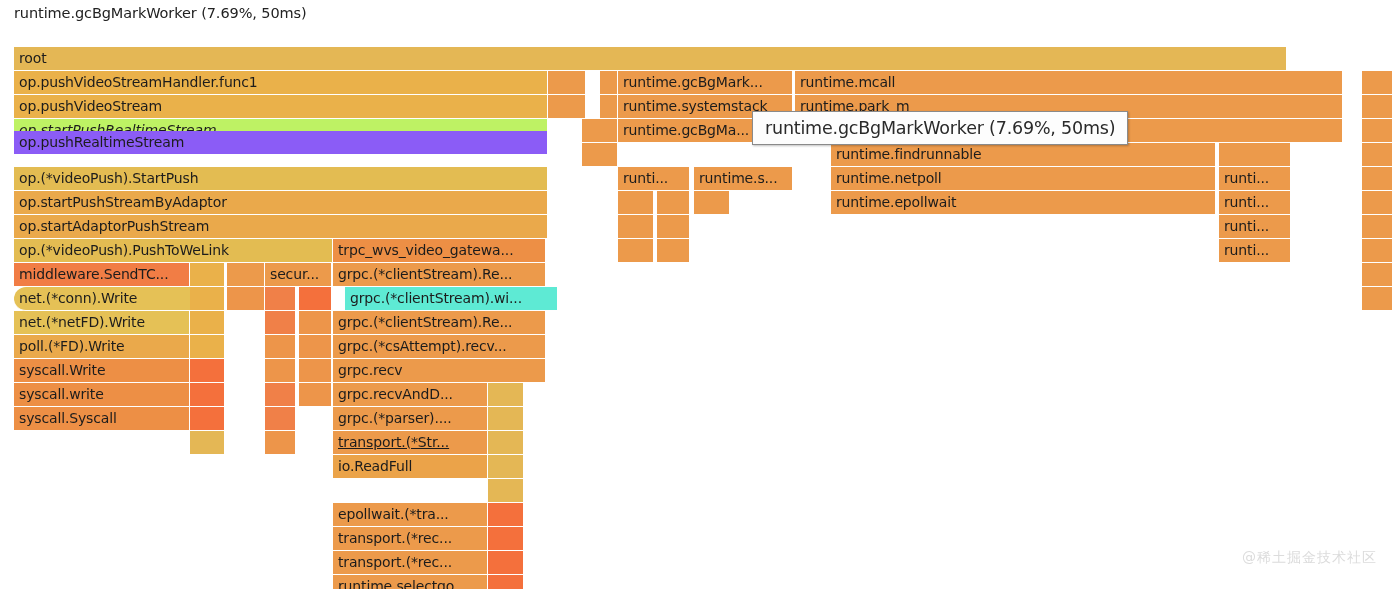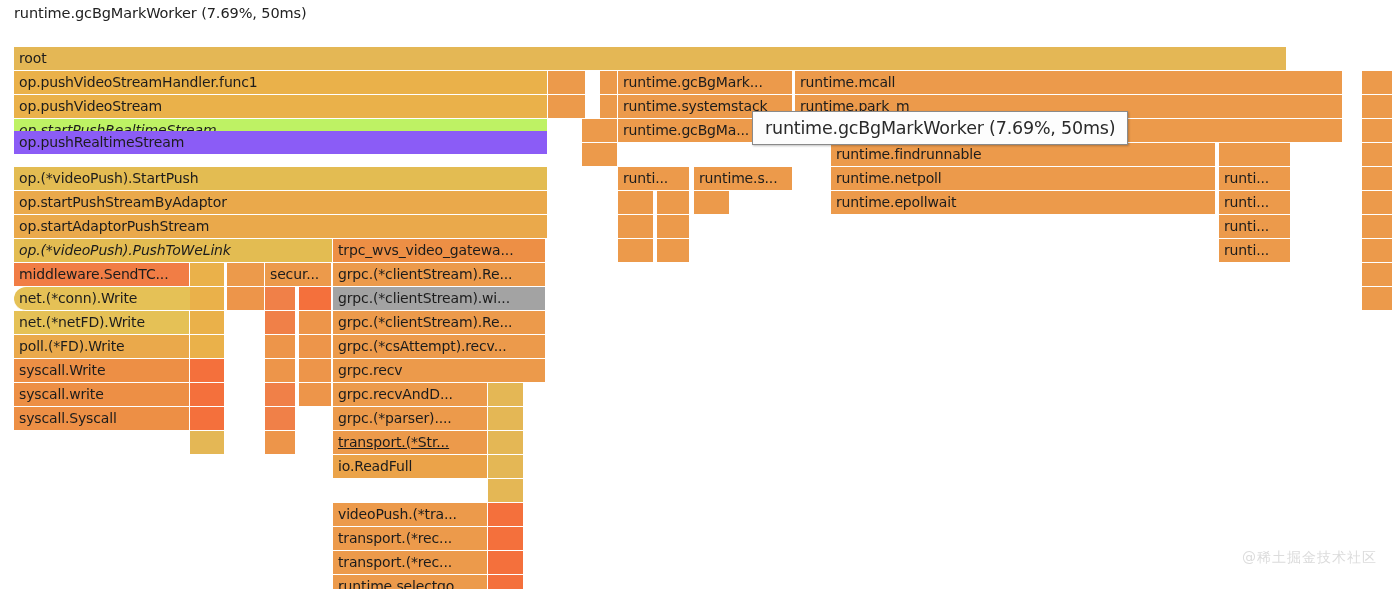--- a/index.html
+++ b/index.html
@@ -111,38 +111,38 @@
     <div class="frame nolabel" style="left: 643px; top: 144px; width: 33px; height: 24px; background: rgb(236, 154, 75);"></div>
     <div class="frame nolabel" style="left: 680px; top: 144px; width: 36px; height: 24px; background: rgb(236, 154, 75);"></div>
     <div class="frame" style="left: 817px; top: 144px; width: 385px; height: 24px; background: rgb(236, 154, 75);"><span>runtime.epollwait</span></div>
     <div class="frame" style="left: 1205px; top: 144px; width: 72px; height: 24px; background: rgb(236, 154, 75);"><span>runti...</span></div>
     <div class="frame nolabel" style="left: 1348px; top: 144px; width: 31px; height: 24px; background: rgb(236, 154, 75);"></div>
     <div class="frame" style="left: 0px; top: 168px; width: 534px; height: 24px; background: rgb(234, 169, 75);"><span>op.startAdaptorPushStream</span></div>
     <div class="frame nolabel" style="left: 604px; top: 168px; width: 36px; height: 24px; background: rgb(236, 154, 75);"></div>
     <div class="frame nolabel" style="left: 643px; top: 168px; width: 33px; height: 24px; background: rgb(236, 154, 75);"></div>
     <div class="frame" style="left: 1205px; top: 168px; width: 72px; height: 24px; background: rgb(236, 154, 75);"><span>runti...</span></div>
     <div class="frame nolabel" style="left: 1348px; top: 168px; width: 31px; height: 24px; background: rgb(236, 154, 75);"></div>
-    <div class="frame" style="left: 0px; top: 192px; width: 319px; height: 24px; background: rgb(227, 188, 82); font-style: italic;"><span>op.(*videoPush).PushToWeLink</span></div>
+    <div class="frame" style="left: 0px; top: 192px; width: 319px; height: 24px; background: rgb(227, 188, 82);"><span>op.(*videoPush).PushToWeLink</span></div>
     <div class="frame" style="left: 319px; top: 192px; width: 213px; height: 24px; background: rgb(237, 143, 69);"><span>trpc_wvs_video_gatewa...</span></div>
     <div class="frame nolabel" style="left: 604px; top: 192px; width: 36px; height: 24px; background: rgb(236, 154, 75);"></div>
     <div class="frame nolabel" style="left: 643px; top: 192px; width: 33px; height: 24px; background: rgb(236, 154, 75);"></div>
     <div class="frame" style="left: 1205px; top: 192px; width: 72px; height: 24px; background: rgb(236, 154, 75);"><span>runti...</span></div>
     <div class="frame nolabel" style="left: 1348px; top: 192px; width: 31px; height: 24px; background: rgb(236, 154, 75);"></div>
     <div class="frame" style="left: 0px; top: 216px; width: 176px; height: 24px; background: rgb(241, 125, 69);"><span>middleware.SendTC...</span></div>
     <div class="frame nolabel" style="left: 176px; top: 216px; width: 35px; height: 24px; background: rgb(234, 177, 74);"></div>
     <div class="frame nolabel" style="left: 213px; top: 216px; width: 38px; height: 24px; background: rgb(236, 154, 75);"></div>
     <div class="frame" style="left: 251px; top: 216px; width: 67px; height: 24px; background: rgb(236, 154, 75);"><span>secur...</span></div>
     <div class="frame" style="left: 319px; top: 216px; width: 213px; height: 24px; background: rgb(236, 154, 75);"><span>grpc.(*clientStream).Re...</span></div>
     <div class="frame nolabel" style="left: 1348px; top: 216px; width: 31px; height: 24px; background: rgb(236, 154, 75);"></div>
     <div class="frame" style="left: 0px; top: 240px; width: 200px; height: 24px; background: rgb(229, 193, 86); border-radius: 12px;"><span>net.(*conn).Write</span></div>
     <div class="frame nolabel" style="left: 176px; top: 240px; width: 35px; height: 24px; background: rgb(234, 177, 74);"></div>
     <div class="frame nolabel" style="left: 213px; top: 240px; width: 38px; height: 24px; background: rgb(237, 149, 74);"></div>
     <div class="frame nolabel" style="left: 251px; top: 240px; width: 31px; height: 24px; background: rgb(240, 128, 72);"></div>
     <div class="frame nolabel" style="left: 285px; top: 240px; width: 33px; height: 24px; background: rgb(244, 112, 60);"></div>
-    <div class="frame" style="left: 319px; top: 240px; width: 213px; height: 24px; background: #a3a3a3;"><span>grpc.(*clientStream).wi...</span></div>
+    <div class="frame" style="left: 331px; top: 240px; width: 213px; height: 24px; background: #5eead4;"><span>grpc.(*clientStream).wi...</span></div>
     <div class="frame nolabel" style="left: 1348px; top: 240px; width: 31px; height: 24px; background: rgb(236, 154, 75);"></div>
     <div class="frame" style="left: 0px; top: 264px; width: 176px; height: 24px; background: rgb(229, 193, 86);"><span>net.(*netFD).Write</span></div>
     <div class="frame nolabel" style="left: 176px; top: 264px; width: 35px; height: 24px; background: rgb(234, 177, 74);"></div>
     <div class="frame nolabel" style="left: 251px; top: 264px; width: 31px; height: 24px; background: rgb(240, 128, 72);"></div>
     <div class="frame nolabel" style="left: 285px; top: 264px; width: 33px; height: 24px; background: rgb(237, 149, 74);"></div>
     <div class="frame" style="left: 319px; top: 264px; width: 213px; height: 24px; background: rgb(236, 154, 75);"><span>grpc.(*clientStream).Re...</span></div>
     <div class="frame" style="left: 0px; top: 288px; width: 176px; height: 24px; background: rgb(234, 169, 75);"><span>poll.(*FD).Write</span></div>
     <div class="frame nolabel" style="left: 176px; top: 288px; width: 35px; height: 24px; background: rgb(234, 177, 74);"></div>
     <div class="frame nolabel" style="left: 251px; top: 288px; width: 31px; height: 24px; background: rgb(237, 149, 74);"></div>
     <div class="frame nolabel" style="left: 285px; top: 288px; width: 33px; height: 24px; background: rgb(237, 149, 74);"></div>
@@ -163,21 +163,21 @@
     <div class="frame nolabel" style="left: 251px; top: 360px; width: 31px; height: 24px; background: rgb(240, 128, 72);"></div>
     <div class="frame" style="left: 319px; top: 360px; width: 155px; height: 24px; background: rgb(236, 154, 75);"><span>grpc.(*parser)....</span></div>
     <div class="frame nolabel" style="left: 474px; top: 360px; width: 36px; height: 24px; background: rgb(228, 183, 85);"></div>
     <div class="frame nolabel" style="left: 176px; top: 384px; width: 35px; height: 24px; background: rgb(228, 183, 85);"></div>
     <div class="frame nolabel" style="left: 251px; top: 384px; width: 31px; height: 24px; background: rgb(237, 149, 74);"></div>
     <div class="frame" style="left: 319px; top: 384px; width: 155px; height: 24px; background: rgb(236, 154, 75); text-decoration: underline;"><span>transport.(*Str...</span></div>
     <div class="frame nolabel" style="left: 474px; top: 384px; width: 36px; height: 24px; background: rgb(228, 183, 85);"></div>
     <div class="frame" style="left: 319px; top: 408px; width: 155px; height: 24px; background: rgb(235, 163, 73);"><span>io.ReadFull</span></div>
     <div class="frame nolabel" style="left: 474px; top: 408px; width: 36px; height: 24px; background: rgb(228, 183, 85);"></div>
     <div class="frame nolabel" style="left: 474px; top: 432px; width: 36px; height: 24px; background: rgb(228, 183, 85);"></div>
-    <div class="frame" style="left: 319px; top: 456px; width: 155px; height: 24px; background: rgb(236, 154, 75);"><span>videoPush.(*tra...</span></div>
+    <div class="frame" style="left: 319px; top: 456px; width: 155px; height: 24px; background: rgb(236, 154, 75);"><span>epollwait.(*tra...</span></div>
     <div class="frame nolabel" style="left: 474px; top: 456px; width: 36px; height: 24px; background: rgb(244, 112, 60);"></div>
     <div class="frame" style="left: 319px; top: 480px; width: 155px; height: 24px; background: rgb(236, 154, 75);"><span>transport.(*rec...</span></div>
     <div class="frame nolabel" style="left: 474px; top: 480px; width: 36px; height: 24px; background: rgb(244, 112, 60);"></div>
     <div class="frame" style="left: 319px; top: 504px; width: 155px; height: 24px; background: rgb(236, 154, 75);"><span>transport.(*rec...</span></div>
     <div class="frame nolabel" style="left: 474px; top: 504px; width: 36px; height: 24px; background: rgb(244, 112, 60);"></div>
     <div class="frame" style="left: 319px; top: 528px; width: 155px; height: 24px; background: rgb(236, 154, 75);"><span>runtime.selectgo</span></div>
     <div class="frame nolabel" style="left: 474px; top: 528px; width: 36px; height: 24px; background: rgb(244, 112, 60);"></div>
   </div>
 
 <div id="tooltip">

